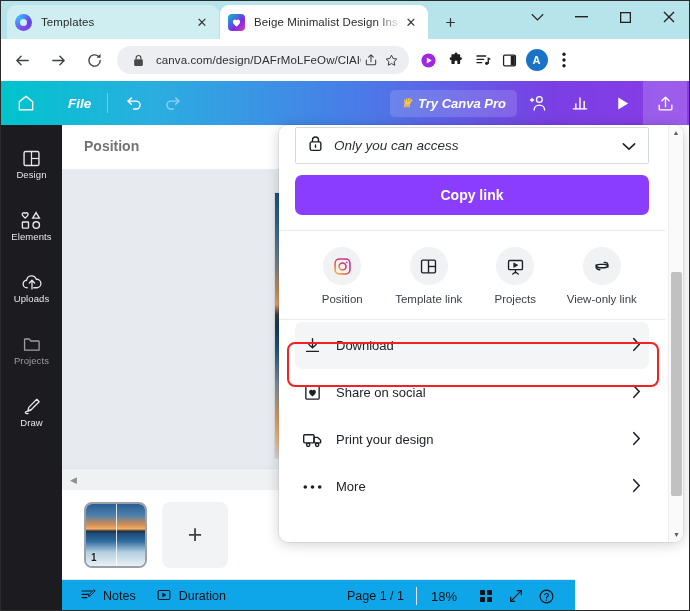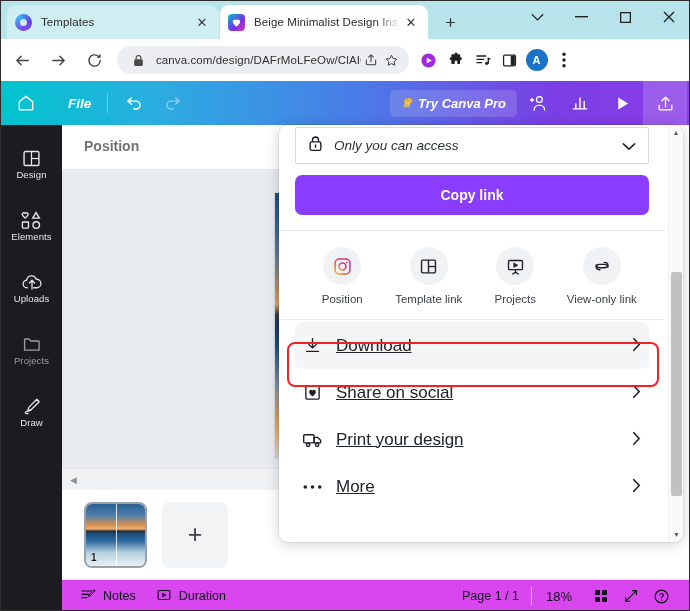--- a/index.html
+++ b/index.html
@@ -303,21 +303,21 @@
 
   .menu-list { padding-top: 2px; }
   .menu-row {
     height: 47px;
     display: flex; align-items: center;
     gap: 13px; padding: 0 8px 0 6px;
     border-radius: 7px;
   }
   .menu-row.highlight { background: #f4f5f6; }
   .menu-row .mlabel {
-    flex: 1 1 auto; font-size: 17px; color: #20242b; text-decoration: underline;
+    flex: 1 1 auto; font-size: 13px; color: #20242b;
   }
   .menu-row .chev { color: #2b2f36; font-size: 13px; }
   .menu-icon {
     width: 22px; display: flex; align-items: center; justify-content: center;
     color: #1b1f26;
   }
 
   .red-outline {
     position: absolute;
     left: 286px; top: 341px;
@@ -342,22 +342,22 @@
   .sp-scroll .arr.bot { position: absolute; bottom: 0; width: 15px; }
   .sp-thumb {
     position: absolute; left: 2px; top: 147px;
     width: 11px; height: 224px;
     background: #c1c1c1; border-radius: 2px;
   }
 
   
   .bottom-bar {
     position: absolute; left: 61px; top: 578px;
-    width: 628px; height: 33px;
-    background: #d946ef;
+    width: 513px; height: 33px;
+    background: #0ea5e9;
     border-top: 1px solid #e6e8ea;
     display: flex; align-items: center;
     padding: 0 12px 0 18px;
   }
   .bb-item {
     display: flex; align-items: center; gap: 7px;
     font-size: 12.5px; color: #0e1318;
     margin-right: 20px;
   }
   .bb-spacer { flex: 1 1 auto; }

